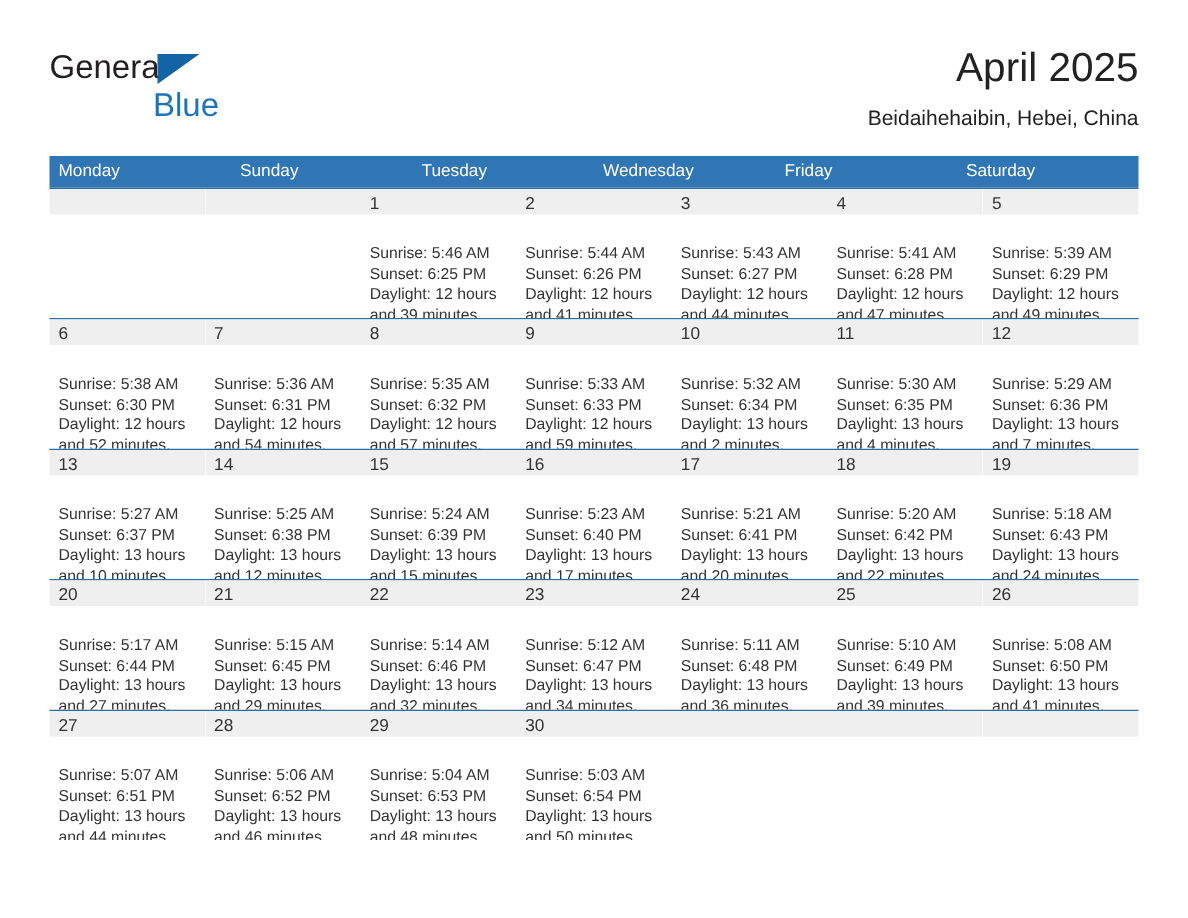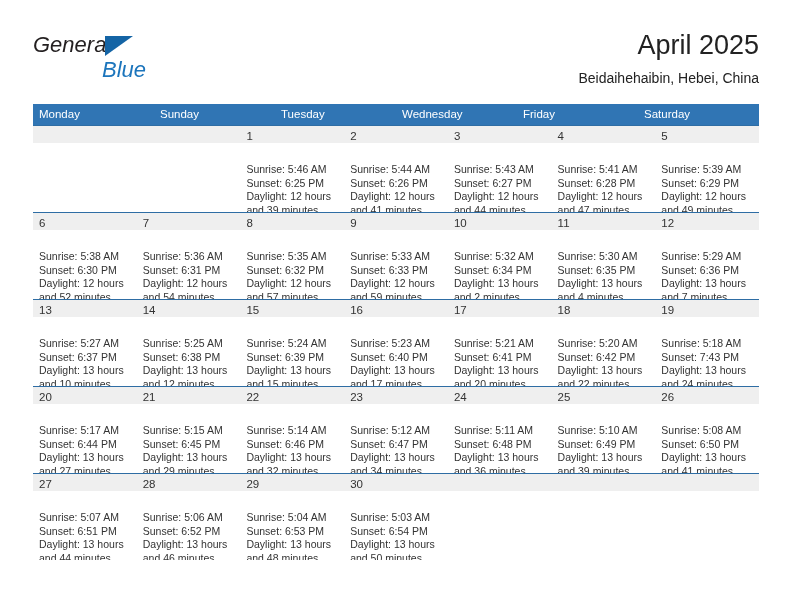--- a/index.html
+++ b/index.html
@@ -24,21 +24,20 @@
     top: 28px;
     width: 726px;
     height: 70px;
   }
   .logo {
     position: absolute;
     left: 0;
     top: 4px;
     width: 180px;
     height: 56px;
-    font-style: italic;
   }
   .logo-general {
     position: absolute;
     left: 0;
     top: 0;
     font-size: 22px;
     color: #231f20;
     letter-spacing: 0px;
     line-height: 26px;
   }
@@ -336,21 +335,21 @@
               <div class="cell-line">Sunrise: 5:20 AM</div>
               <div class="cell-line">Sunset: 6:42 PM</div>
               <div class="cell-line">Daylight: 13 hours</div>
               <div class="cell-line">and 22 minutes.</div>
             </div>
           </div>
           <div class="cell">
             <div class="daynum-band"><span class="daynum">19</span></div>
             <div class="cell-body">
               <div class="cell-line">Sunrise: 5:18 AM</div>
-              <div class="cell-line">Sunset: 7:43 PM</div>
+              <div class="cell-line">Sunset: 6:43 PM</div>
               <div class="cell-line">Daylight: 13 hours</div>
               <div class="cell-line">and 24 minutes.</div>
             </div>
           </div>
         </div>
         <div class="week">
           <div class="cell">
             <div class="daynum-band"><span class="daynum">20</span></div>
             <div class="cell-body">
               <div class="cell-line">Sunrise: 5:17 AM</div>

